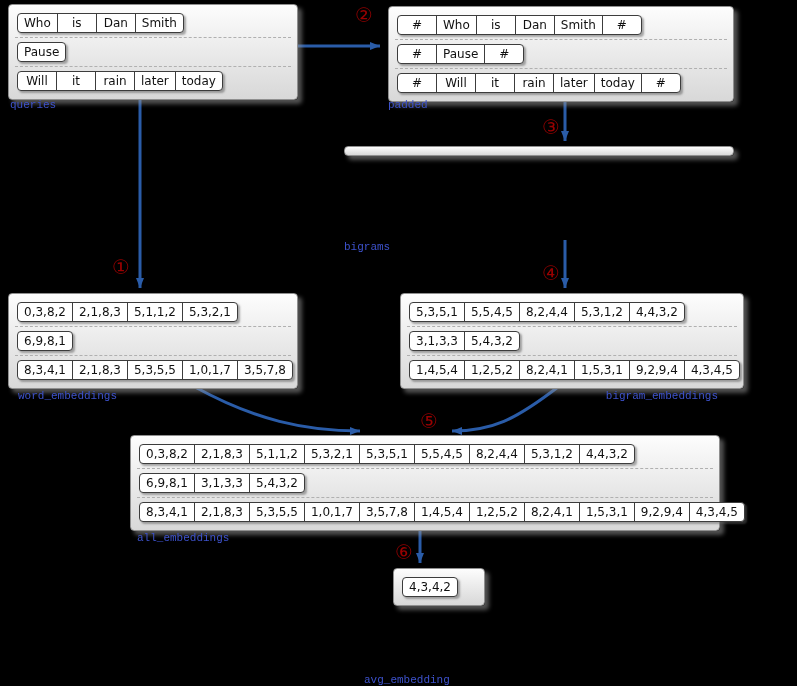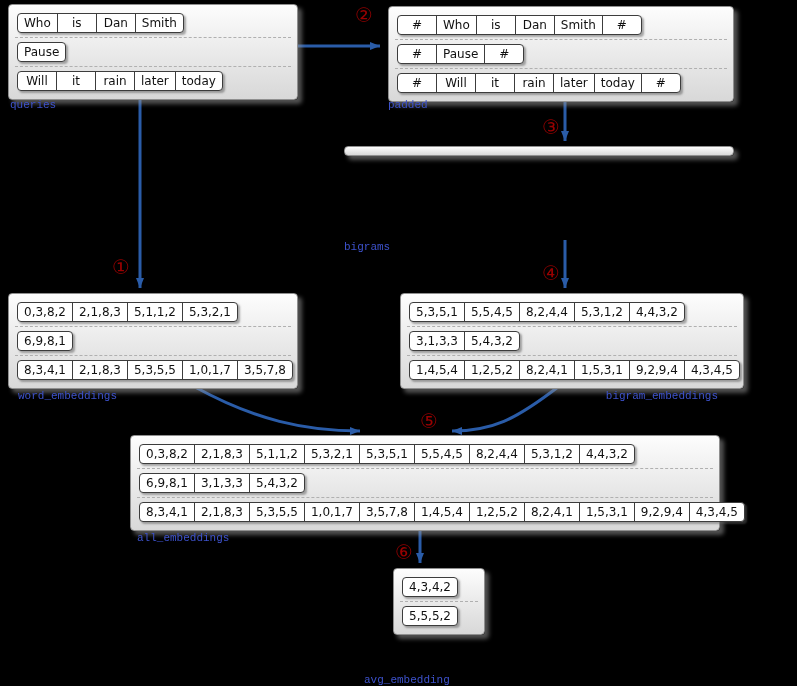--- a/index.html
+++ b/index.html
@@ -203,23 +203,20 @@
           <span class="cell">1,5,3,1</span>
           <span class="cell">9,2,9,4</span>
           <span class="cell">4,3,4,5</span>
         </div></div>
     </div>
 
   <div class="group" style="left:377px;top:568px;width:78px;margin-left:16px;">
       <div class="row-slot"><div class="cellrow">
           <span class="cell">4,3,4,2</span>
         </div></div>
-      <div class="row-slot"><div class="cellrow">
-          <span class="cell">5,5,5,2</span>
-        </div></div>
     </div>
 
   <div class="label" style="left:10px;top:98px;">queries</div>
   <div class="label" style="left:388px;top:98px;width:308px;text-align:left;">padded</div>
   <div class="label" style="left:344px;top:240px;width:368px;text-align:left;">bigrams</div>
   <div class="label" style="left:18px;top:389px;">word_embeddings</div>
   <div class="label" style="left:400px;top:389px;width:318px;text-align:right;">bigram_embeddings</div>
   <div class="label" style="left:137px;top:531px;text-align:right;">all_embeddings</div>
   <div class="label" style="left:364px;top:673px;">avg_embedding</div>
 

